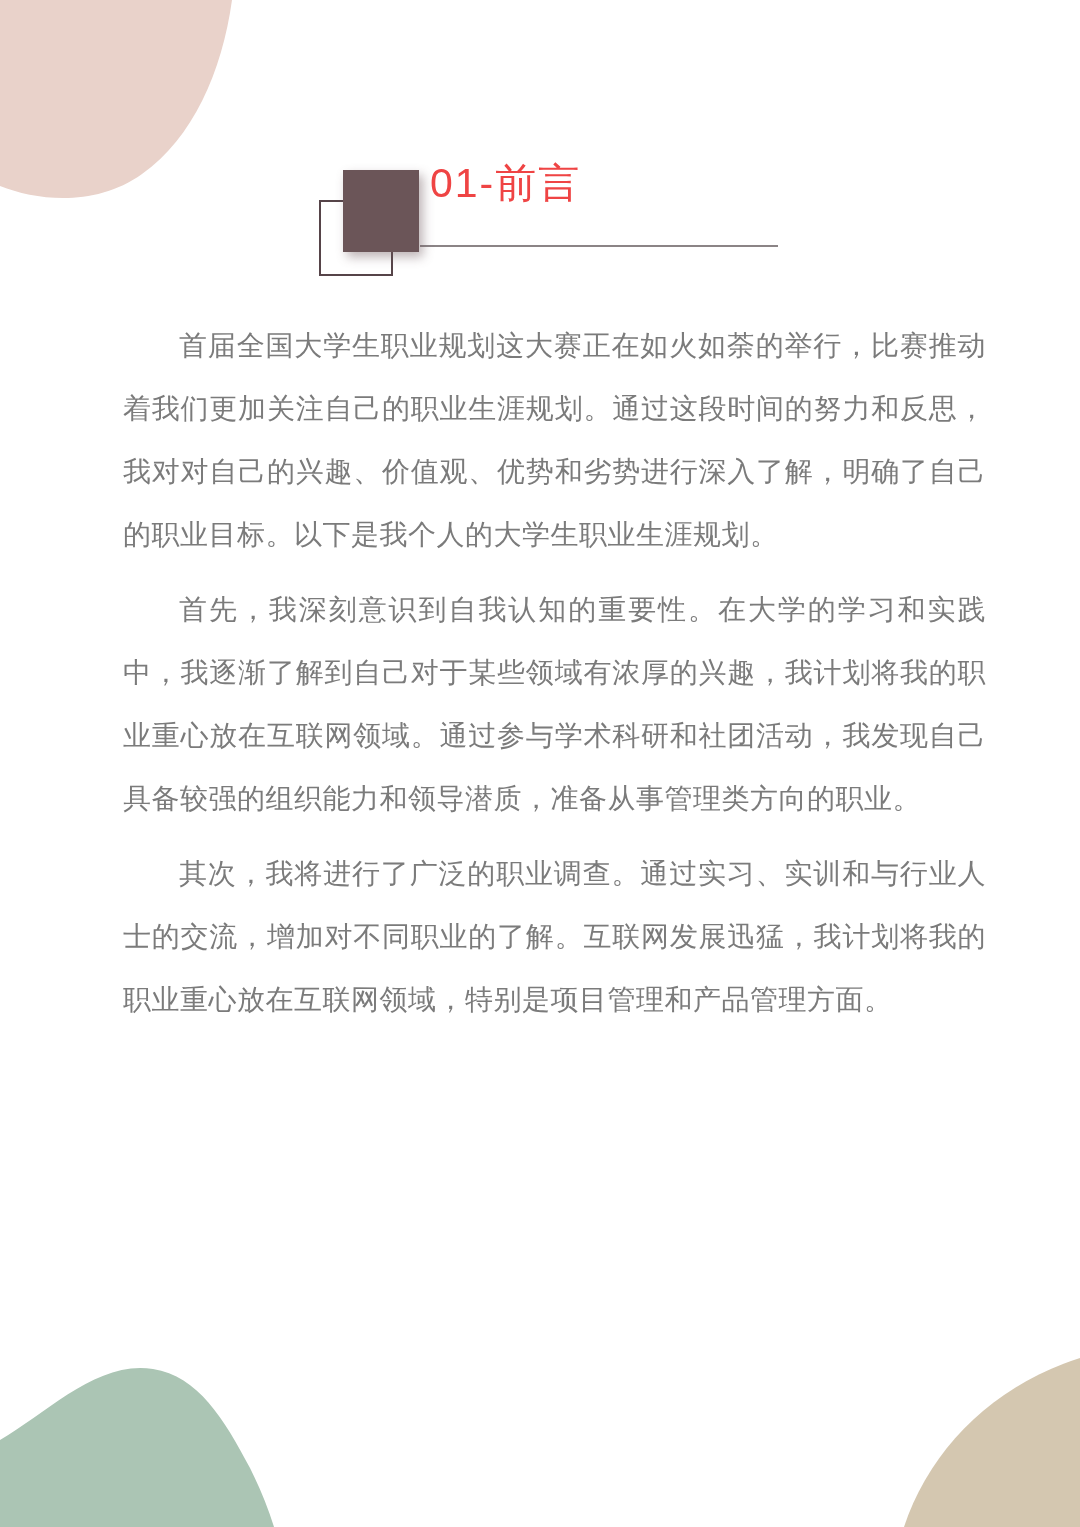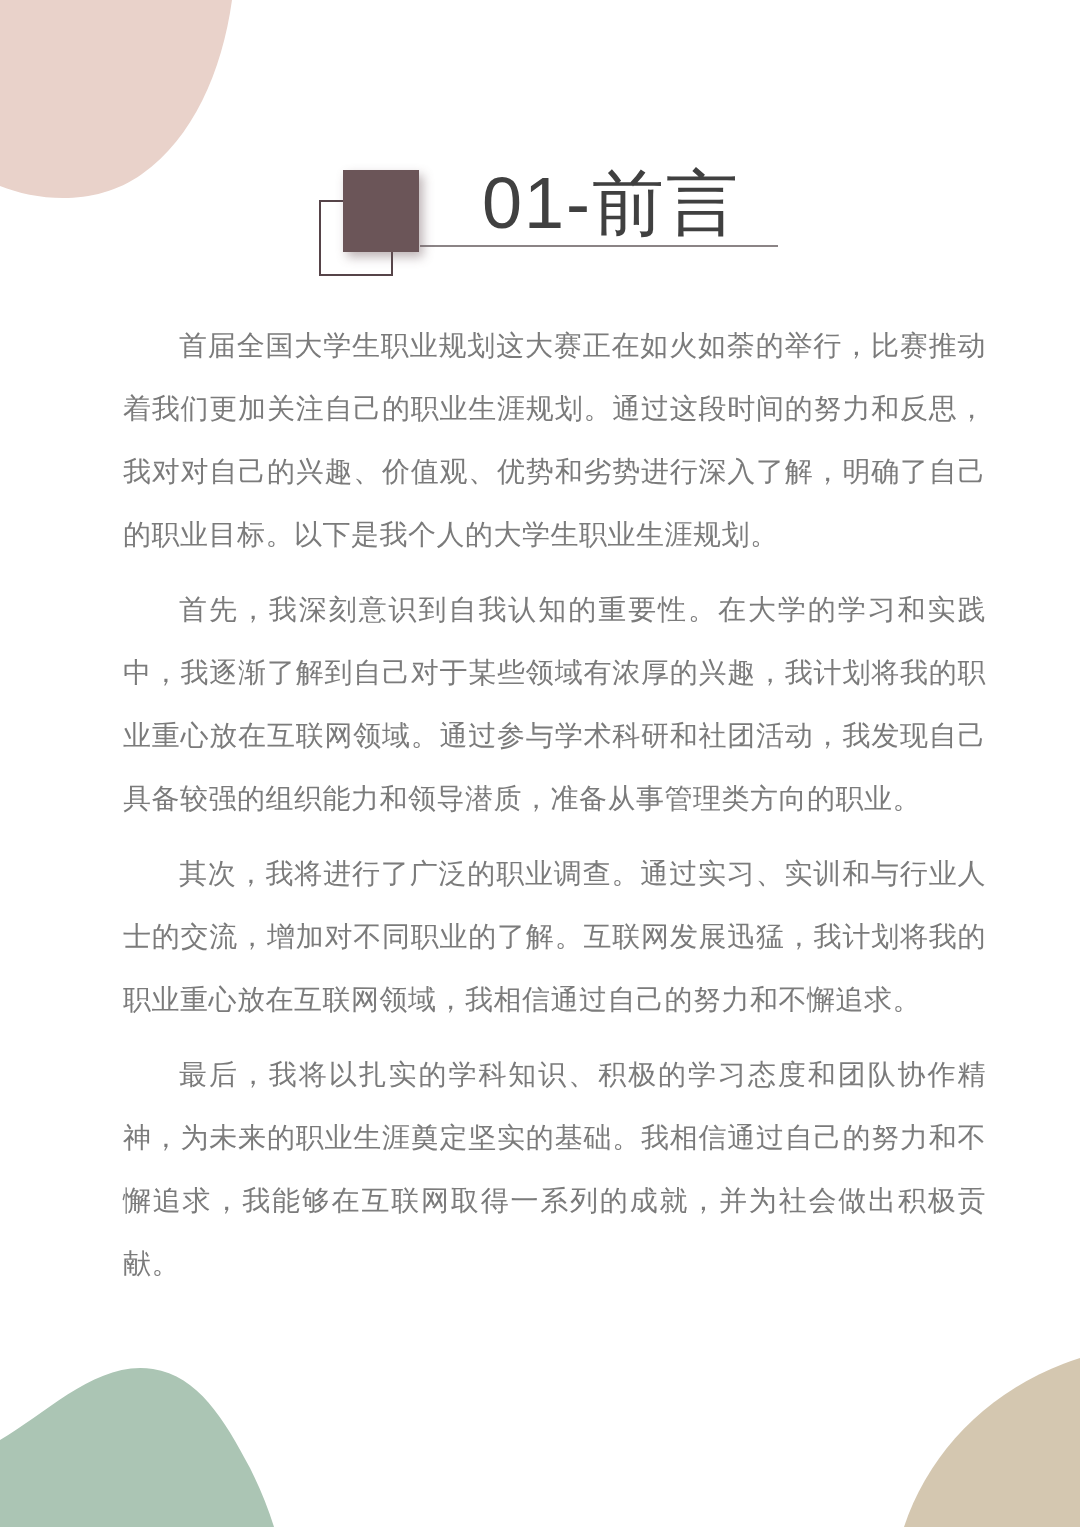--- a/index.html
+++ b/index.html
@@ -31,24 +31,24 @@
     left: 343px; top: 170px;
     width: 76px; height: 82px;
     background: #6b5558;
     box-shadow: 4px 5px 10px rgba(109, 87, 92, 0.45);
     z-index: 2;
   }
   .section-title {
     position: absolute;
     left: 430px; top: 156px;
     width: 310px;
-    text-align: right;
-    font-size: 72px;
+    text-align: left;
+    font-size: 41px;
     letter-spacing: 2px;
-    color: #404040;
+    color: #ef4444;
     z-index: 2;
     white-space: nowrap;
   }
   .title-divider-line {
     position: absolute;
     left: 420px; top: 245px;
     width: 358px; height: 2px;
     background: #8b8486;
     z-index: 1;
   }
@@ -81,17 +81,16 @@
   </svg>
 
   <div class="title-square-outline"></div>
   <div class="title-square-filled"></div>
   <div class="section-title">01-前言</div>
   <div class="title-divider-line"></div>
 
   <div class="body-text">
     <p>首届全国大学生职业规划这大赛正在如火如荼的举行，比赛推动着我们更加关注自己的职业生涯规划。通过这段时间的努力和反思，我对对自己的兴趣、价值观、优势和劣势进行深入了解，明确了自己的职业目标。以下是我个人的大学生职业生涯规划。</p>
     <p>首先，我深刻意识到自我认知的重要性。在大学的学习和实践中，我逐渐了解到自己对于某些领域有浓厚的兴趣，我计划将我的职业重心放在互联网领域。通过参与学术科研和社团活动，我发现自己具备较强的组织能力和领导潜质，准备从事管理类方向的职业。</p>
-    <p>其次，我将进行了广泛的职业调查。通过实习、实训和与行业人士的交流，增加对不同职业的了解。互联网发展迅猛，我计划将我的职业重心放在互联网领域，我相信通过自己的努力和不懈追求。</p>
-    <p>最后，我将以扎实的学科知识、积极的学习态度和团队协作精神，为未来的职业生涯奠定坚实的基础。我相信通过自己的努力和不懈追求，我能够在互联网取得一系列的成就，并为社会做出积极贡献。</p>
+    <p>其次，我将进行了广泛的职业调查。通过实习、实训和与行业人士的交流，增加对不同职业的了解。互联网发展迅猛，我计划将我的职业重心放在互联网领域，特别是项目管理和产品管理方面。</p>
   </div>
 
 </div>
 
 </body></html>

